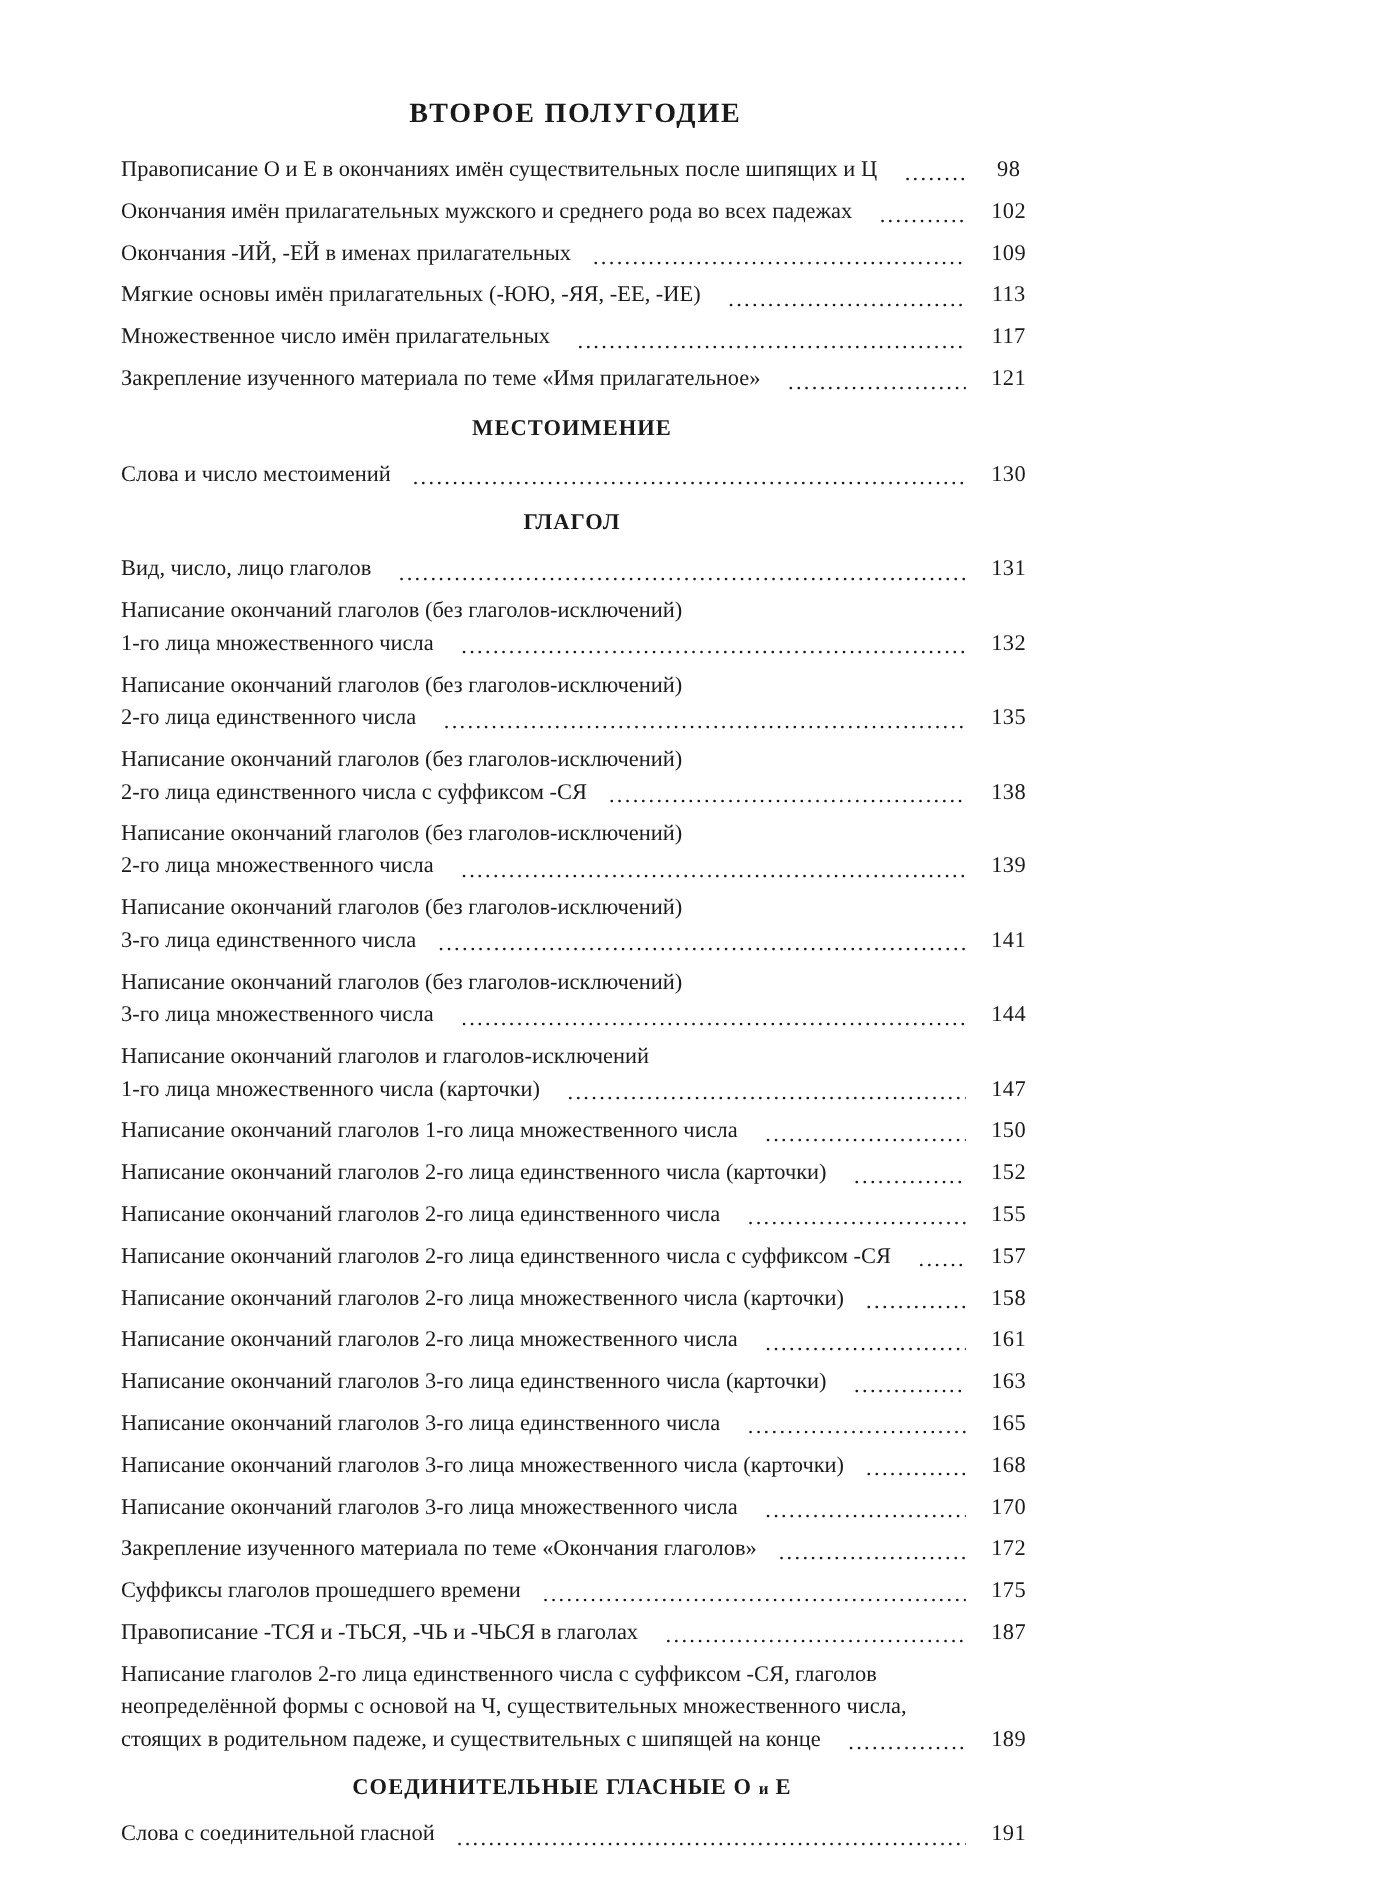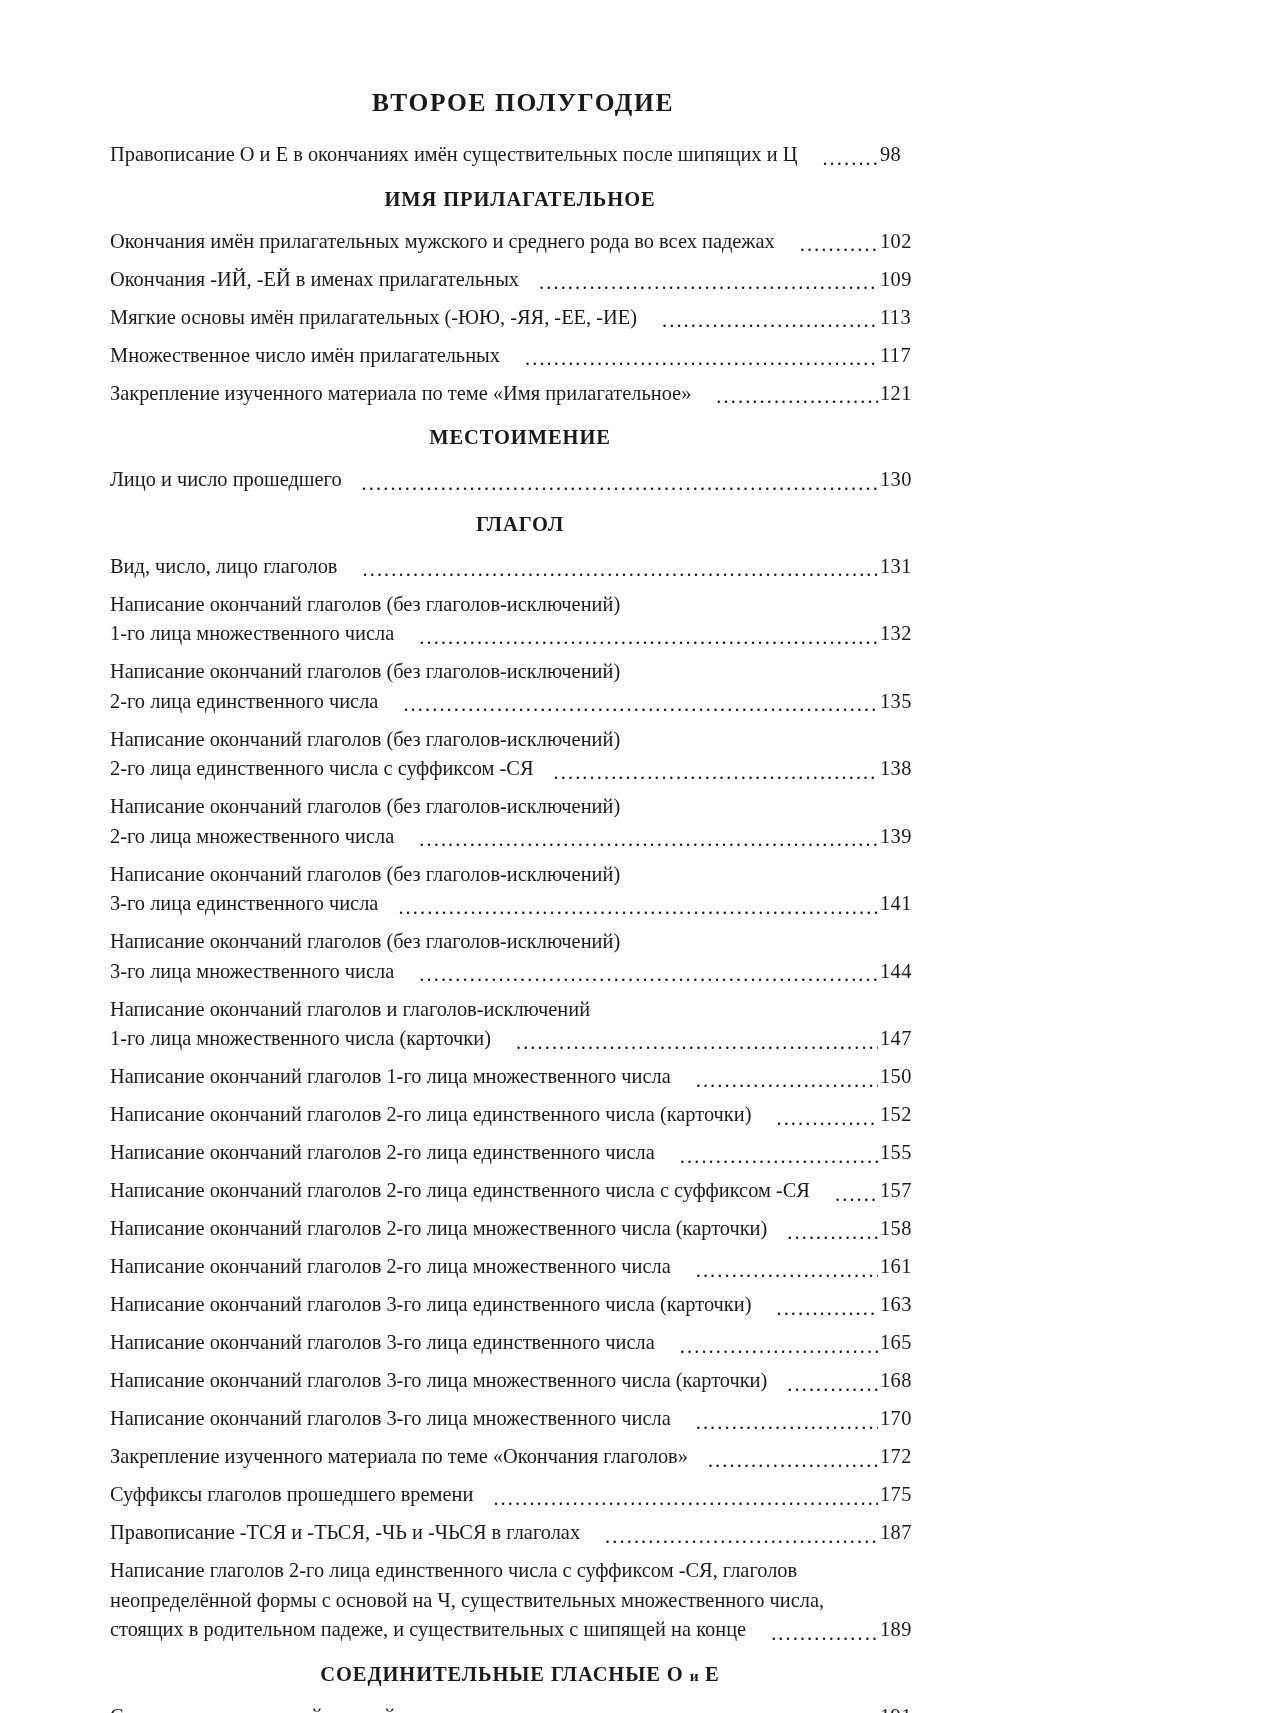--- a/index.html
+++ b/index.html
@@ -89,21 +89,21 @@
     line-height: 22px;
     letter-spacing: 2.1px;
     margin: 0 2px 1px 0;
     color: #1a1a1a;
   }
   .leader.pre-space { margin-left: 5px; }
   .leader.no-space { margin-left: 0px; }
   .page-num {
     flex: 0 0 auto;
     width: 74px;
-    text-align: left;
+    text-align: center;
     font-size: 20.4px;
     line-height: 29.5px;
     letter-spacing: 0.4px;
   }
 </style>
 </head>
 <body>
 
 <div class="page">
 
@@ -116,21 +116,20 @@
             <div class="entry-lines">
               <div class="entry-line with-leader">
                 <span class="line-text">Правописание О и Е в окончаниях имён существительных после шипящих и Ц</span>
                 <span class="leader pre-space">........................................................................................................................................................................................................</span>
               </div>
             </div>
             <div class="page-num">98</div>
           </div>
         </li>
       </ul>
-      <h2 class="section-title">ИМЯ ПРИЛАГАТЕЛЬНОЕ</h2>
       <ul class="toc-list">
         <li class="toc-entry">
           <div class="entry-body">
             <div class="entry-lines">
               <div class="entry-line with-leader">
                 <span class="line-text">Окончания имён прилагательных мужского и среднего рода во всех падежах</span>
                 <span class="leader pre-space">........................................................................................................................................................................................................</span>
               </div>
             </div>
             <div class="page-num">102</div>
@@ -180,21 +179,21 @@
             <div class="page-num">121</div>
           </div>
         </li>
       </ul>
       <h2 class="section-title">МЕСТОИМЕНИЕ</h2>
       <ul class="toc-list">
         <li class="toc-entry">
           <div class="entry-body">
             <div class="entry-lines">
               <div class="entry-line with-leader">
-                <span class="line-text">Лицо и число прошедшего</span>
+                <span class="line-text">Слова и число местоимений</span>
                 <span class="leader no-space">........................................................................................................................................................................................................</span>
               </div>
             </div>
             <div class="page-num">130</div>
           </div>
         </li>
       </ul>
       <h2 class="section-title">ГЛАГОЛ</h2>
       <ul class="toc-list">
         <li class="toc-entry">

